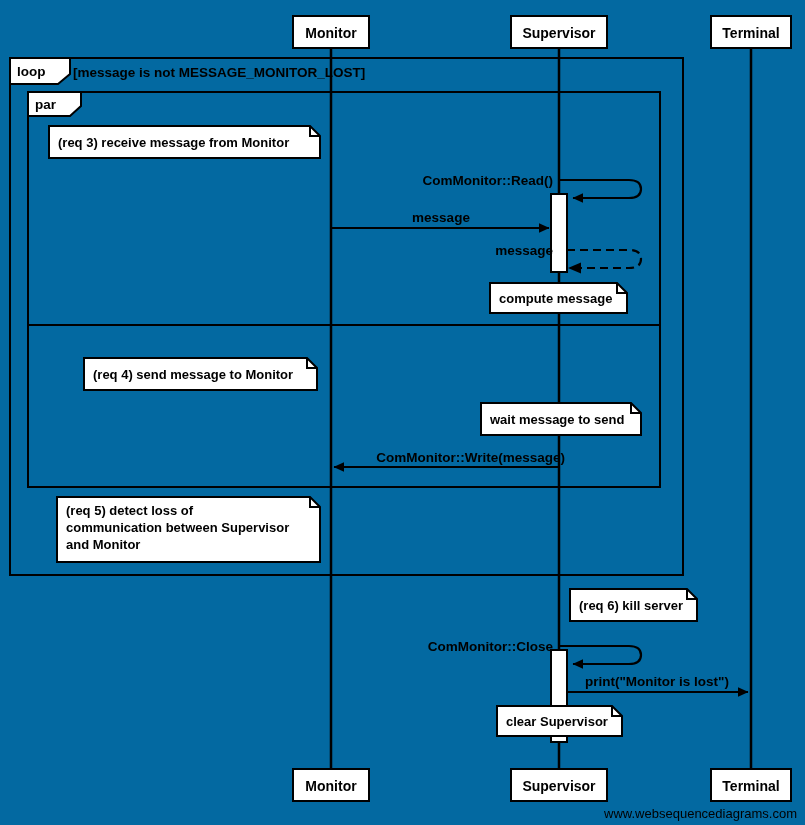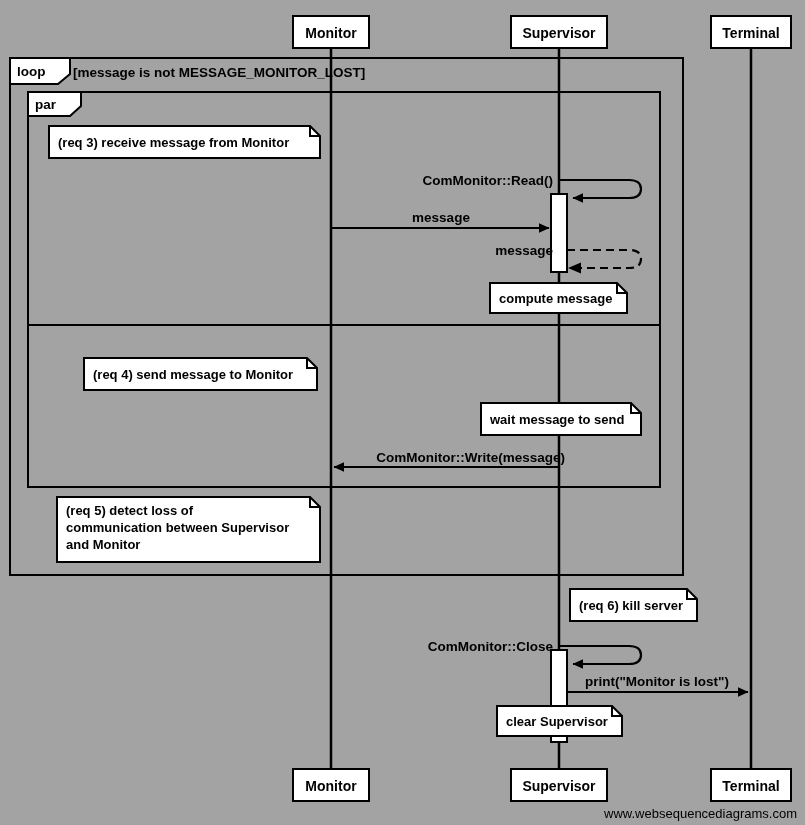--- a/index.html
+++ b/index.html
@@ -7,21 +7,21 @@
     padding: 0;
     background: #ffffff;
   }
   body {
     font-family: "Liberation Sans", sans-serif;
   }
   #diagram-root {
     position: relative;
     width: 805px;
     height: 825px;
-    background: #a3a3a3;
+    background: #0369a1;
     overflow: hidden;
   }
   svg#seq-svg {
     position: absolute;
     left: 0;
     top: 0;
     width: 805px;
     height: 825px;
     display: block;
   }

